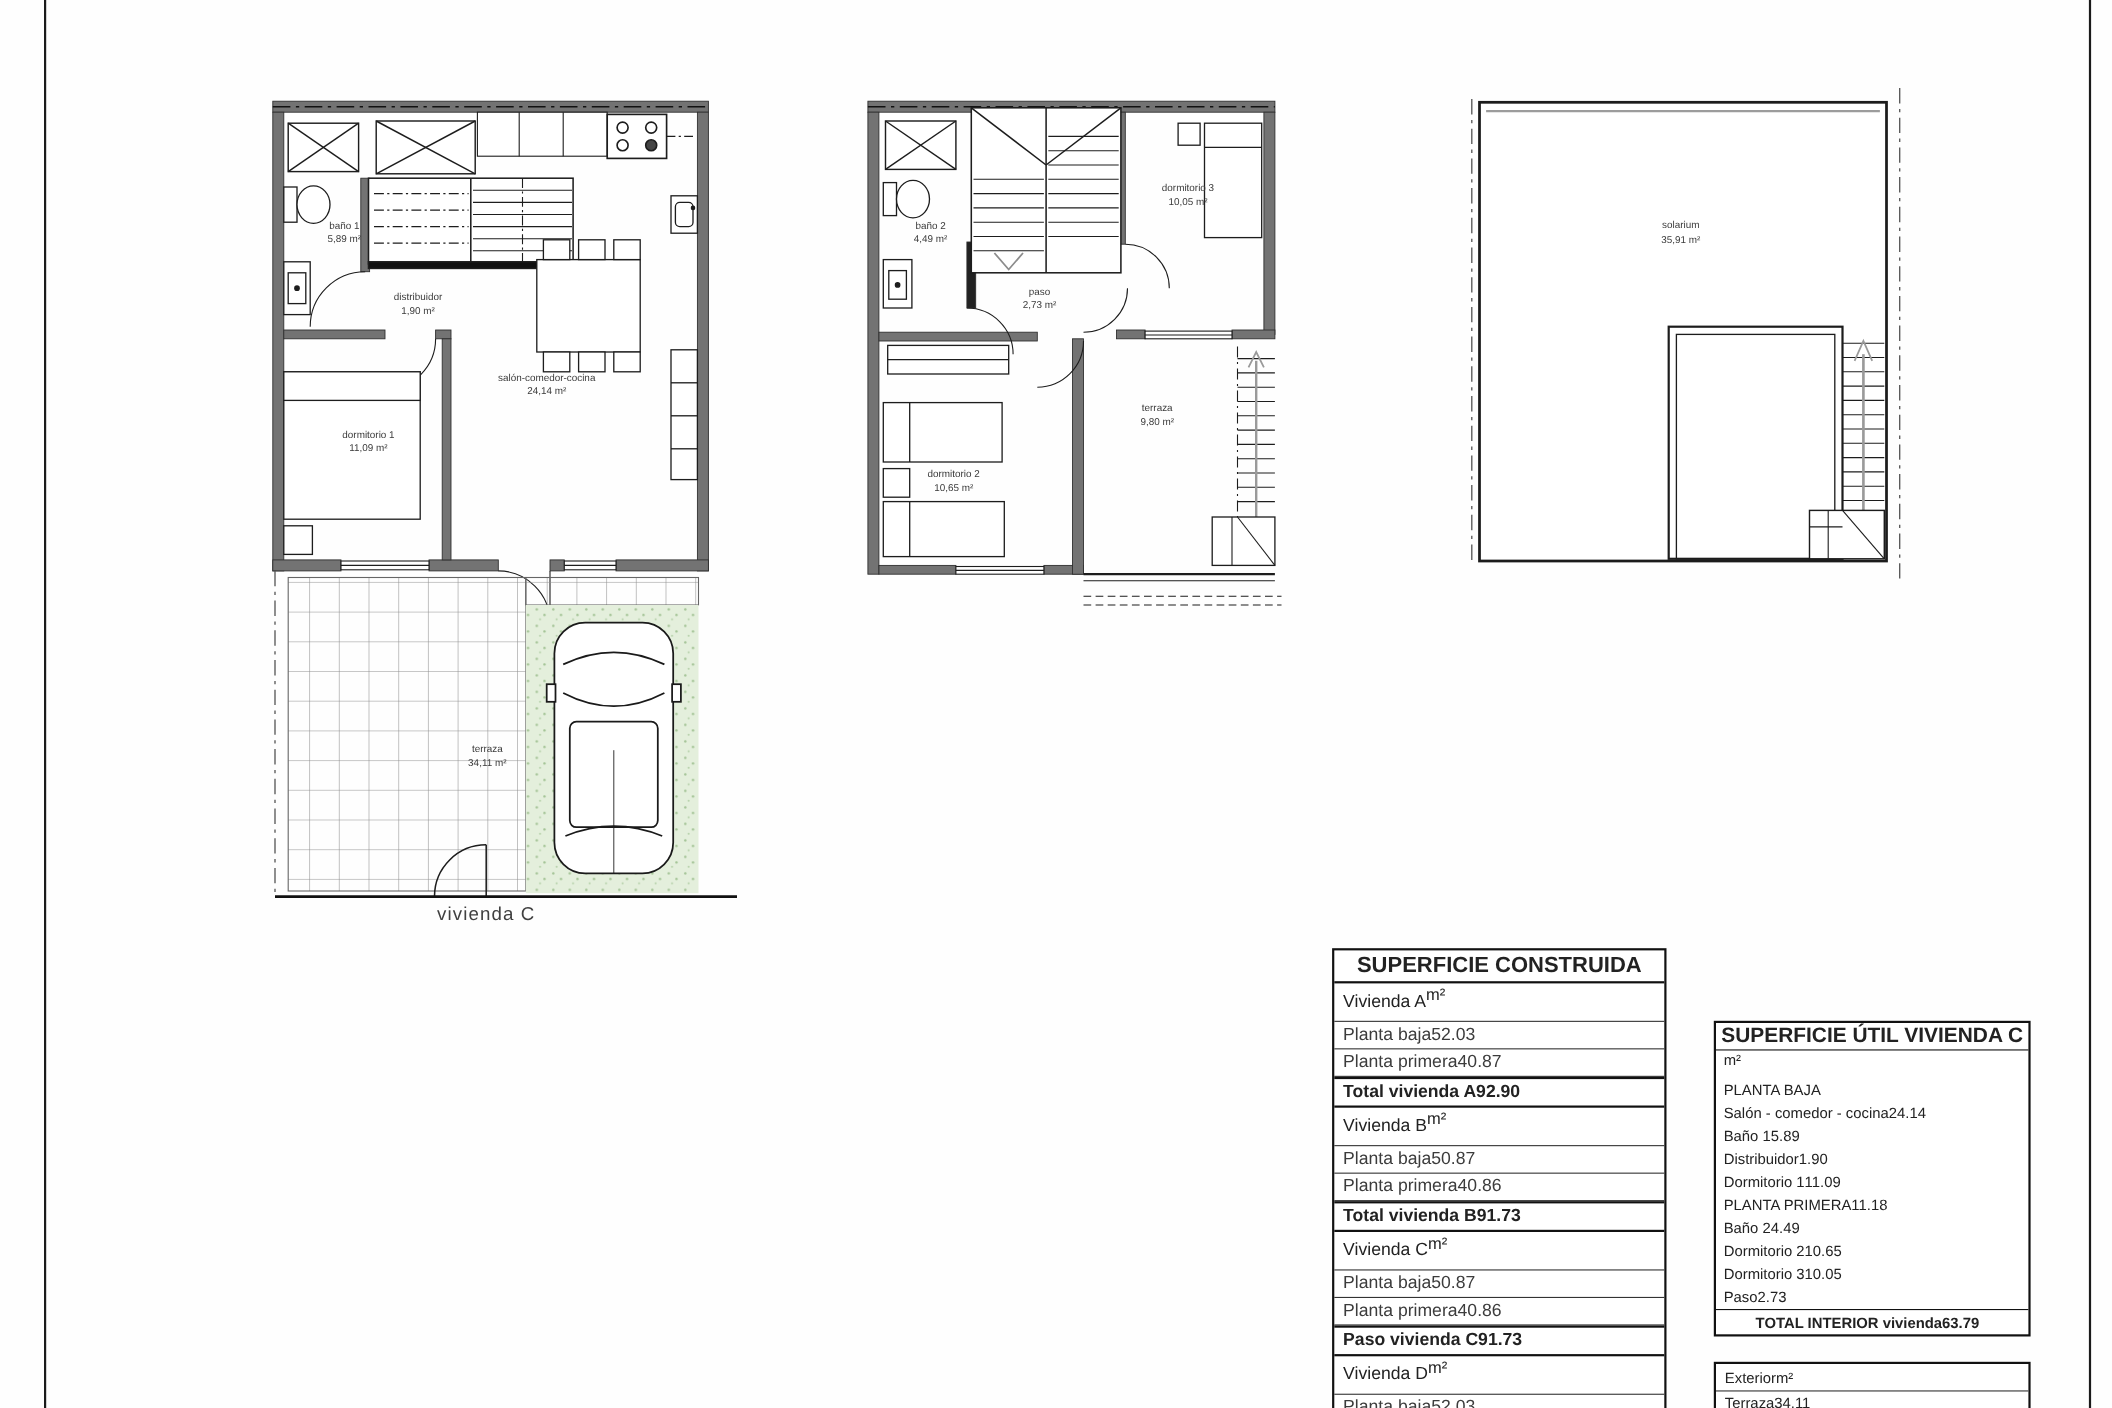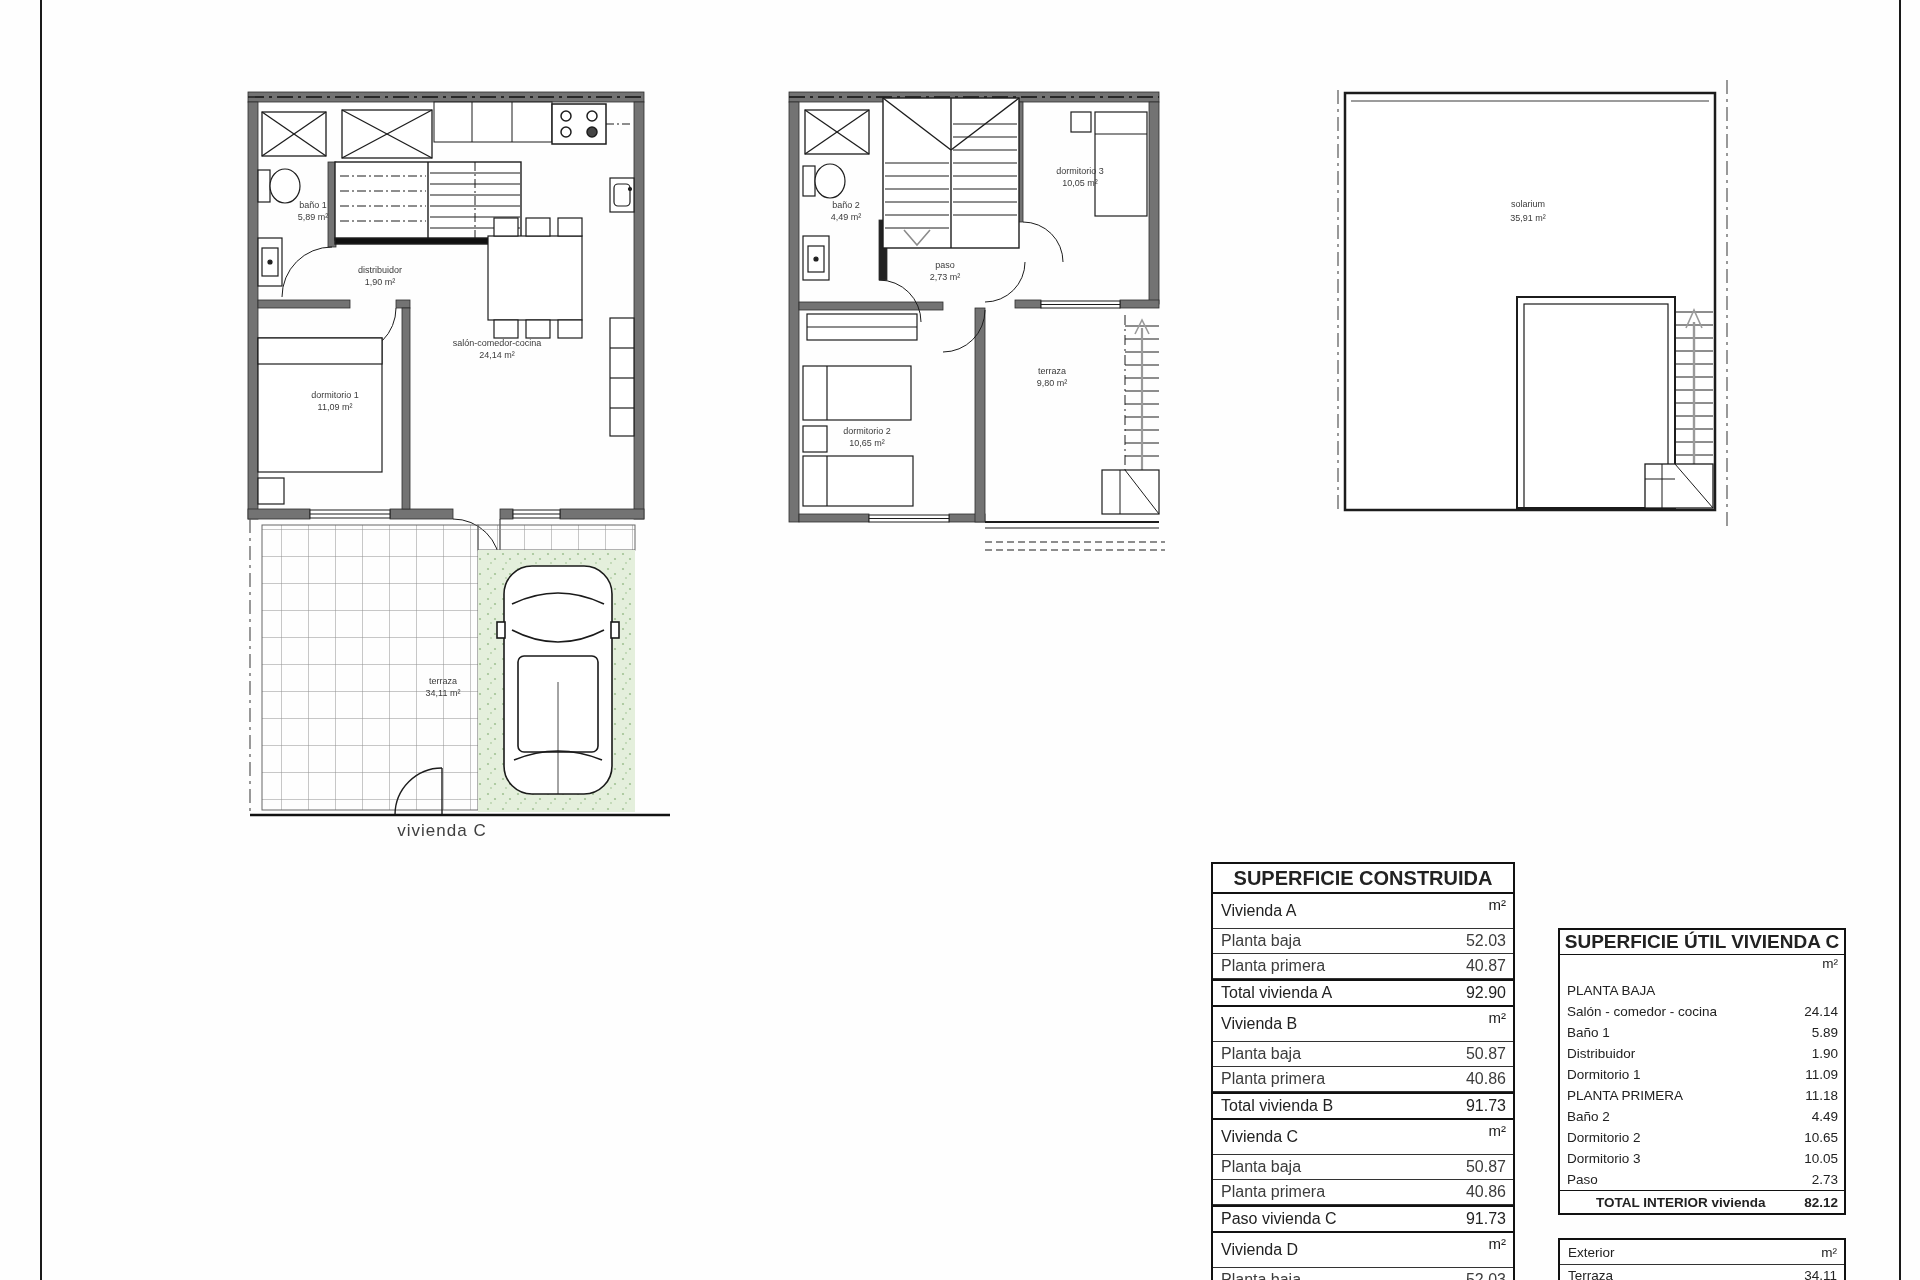--- a/index.html
+++ b/index.html
@@ -8,28 +8,28 @@
   .edge{position:absolute;top:0;width:2px;height:1280px;background:#1a1a1a;}
   svg text{font-family:"Liberation Sans",sans-serif;fill:#3b3b3b;}
   .roomname{font-size:9px;text-anchor:middle;}
   .caption{font-size:17px;fill:#404040;text-anchor:middle;letter-spacing:1px;}
 
   
   .tbl{position:absolute;background:#fff;border:2px solid #111;box-sizing:border-box;}
   .t1{left:1211px;top:862px;width:304px;font-size:16px;color:#222;}
   .t1 .hdr{height:28px;line-height:28px;text-align:center;font-weight:bold;
            border-bottom:2px solid #111;font-size:20px;}
-  .row{display:flex;justify-content:space-between;align-items:center;box-sizing:border-box;
+  .row{display:flex;align-items:center;box-sizing:border-box;
        padding:0 7px 0 8px;border-bottom:1px solid #333;}
   .row .lab{white-space:nowrap;}
   .row .val{white-space:nowrap;text-align:right;}
   .t1 .sec{height:35px;border-bottom:1px solid #333;}
   .t1 .sec .val{font-size:15px;align-self:flex-start;padding-top:2px;}
   .t1 .data{height:25px;color:#3c3c3c;}
-  .t1 .total{height:28px;font-weight:normal;border-top:2px solid #111;border-bottom:2px solid #111;}
+  .t1 .total{height:28px;font-weight:bold;border-top:2px solid #111;border-bottom:2px solid #111;}
 
   
   .t2{left:1558px;top:928px;width:288px;font-size:13.5px;color:#222;}
   .t2 .hdr{height:24px;line-height:24px;text-align:center;font-weight:bold;
            border-bottom:1.5px solid #111;font-size:19px;}
   .t2 .row{border-bottom:none;padding:0 6px 0 7px;}
   .t2 .rm2{height:25px;}
   .t2 .rm2 .val{align-self:flex-start;padding-top:1px;}
   .t2 .r{height:21px;}
   .t2 .rtotal{height:23px;font-weight:bold;border-top:1.5px solid #111;padding-left:36px;}
@@ -477,21 +477,21 @@
   <div class="row r">
         <span class="lab">Dormitorio 3</span>
         <span class="val">10.05</span>
       </div>
   <div class="row r">
         <span class="lab">Paso</span>
         <span class="val">2.73</span>
       </div>
   <div class="row rtotal">
         <span class="lab">TOTAL INTERIOR vivienda</span>
-        <span class="val">82.12</span>
+        <span class="val">63.79</span>
       </div>
 </div>
 
 <div class="tbl t2b">
   <div class="row rm2">
         <span class="lab">Exterior</span>
         <span class="val">m²</span>
       </div>
   <div class="row r">
         <span class="lab">Terraza</span>

